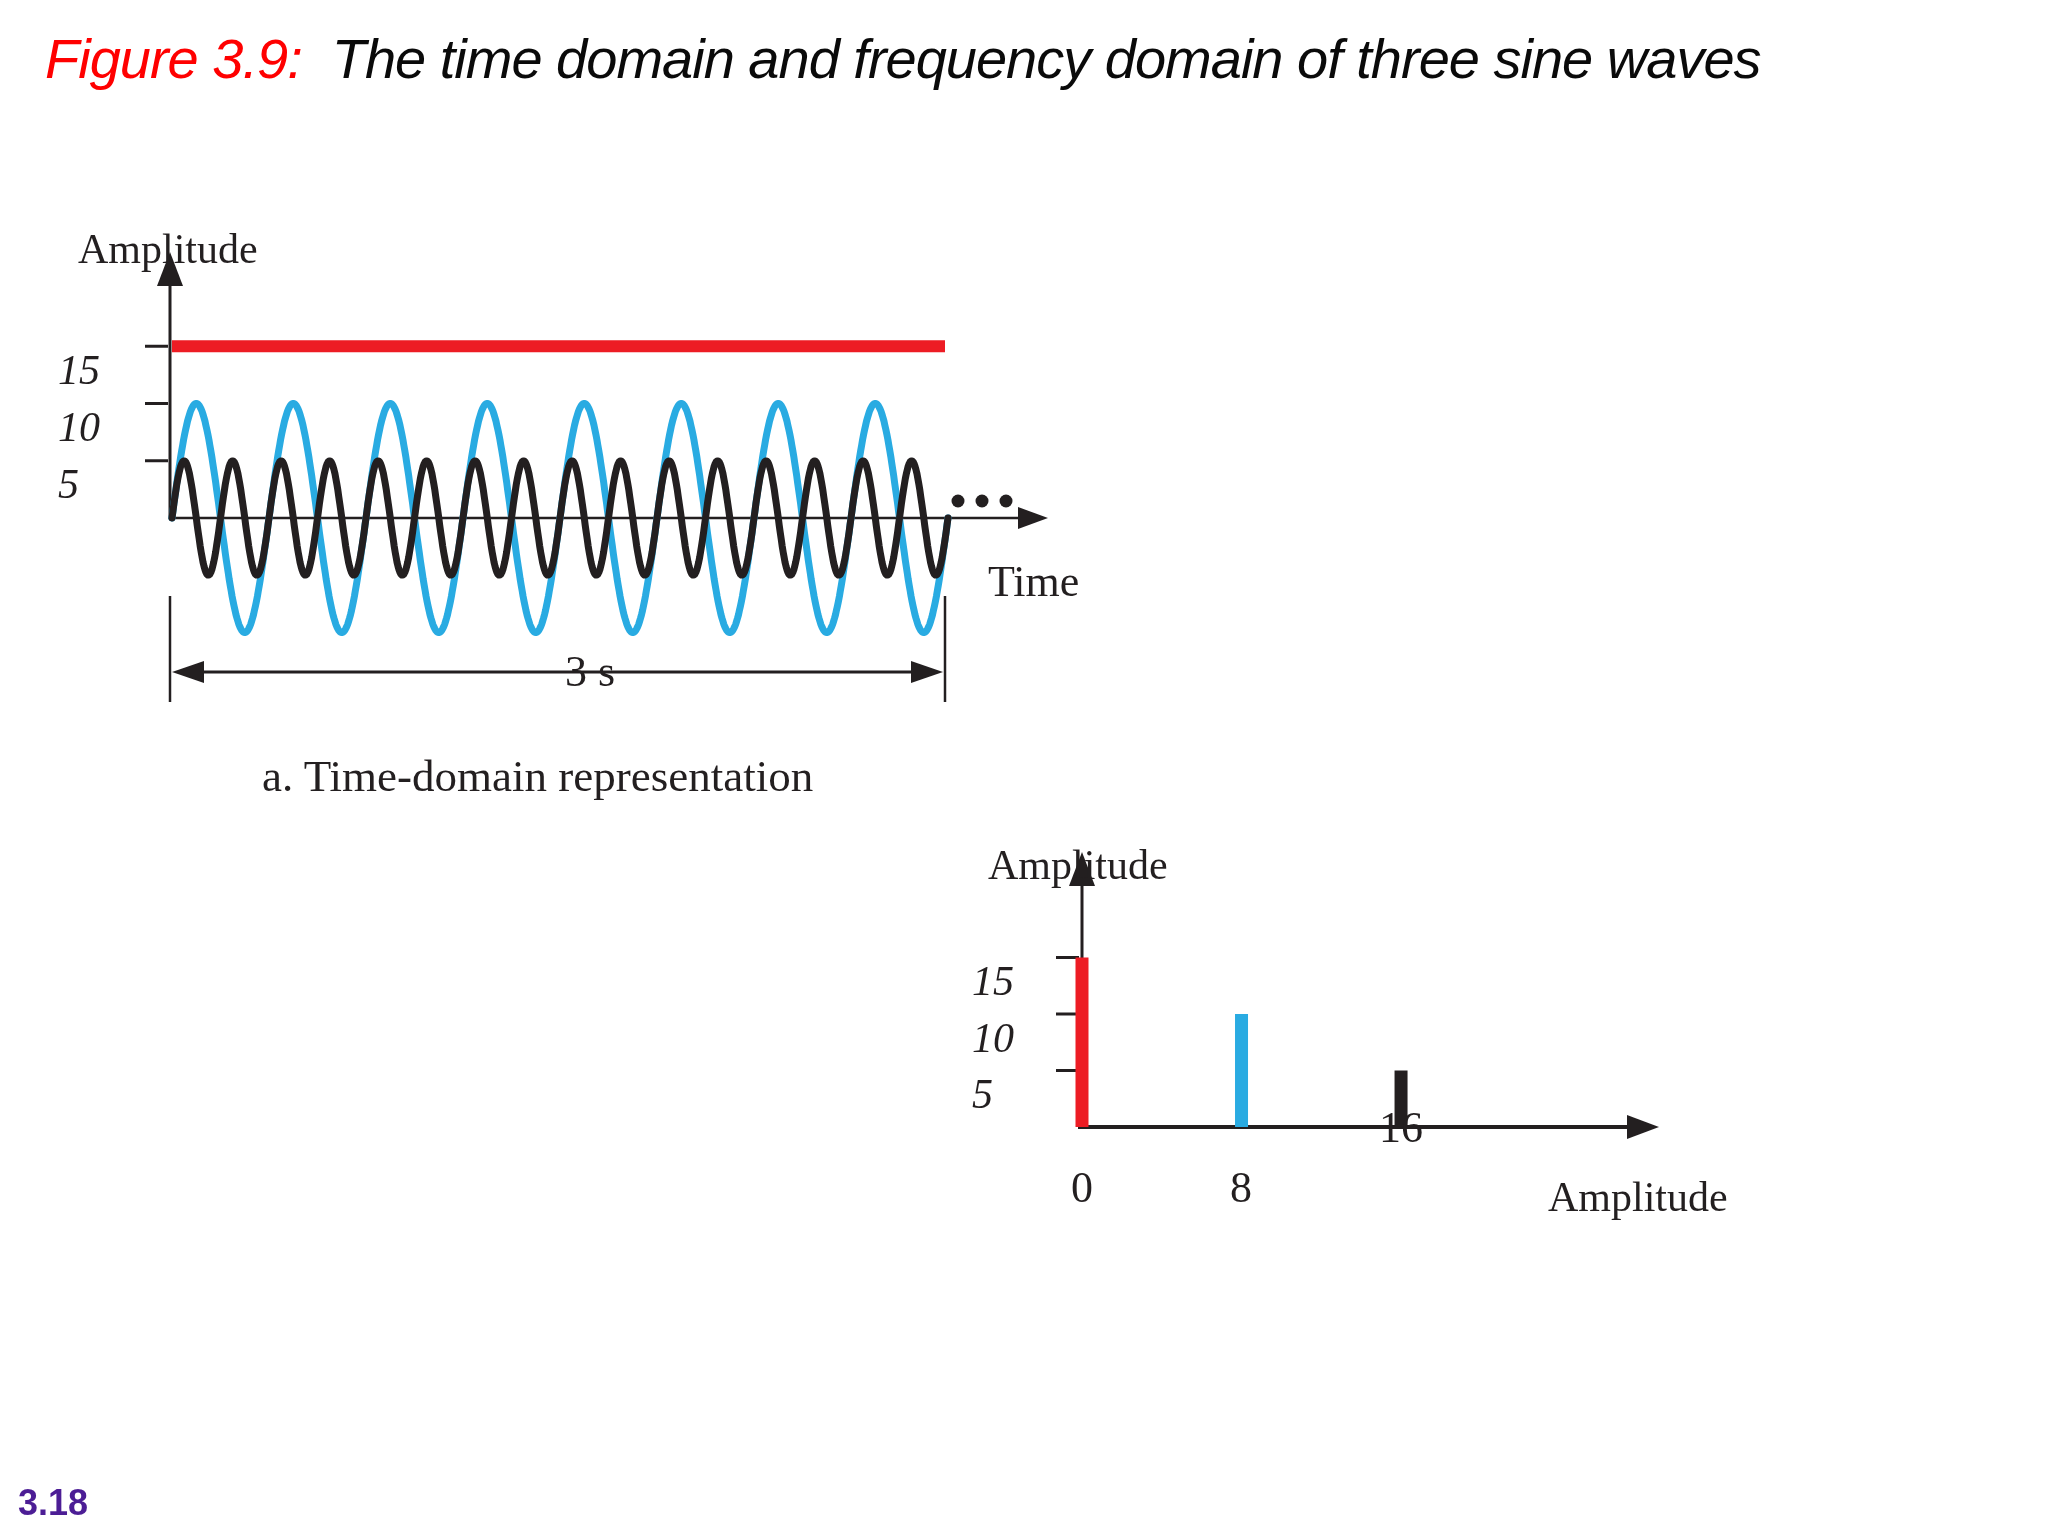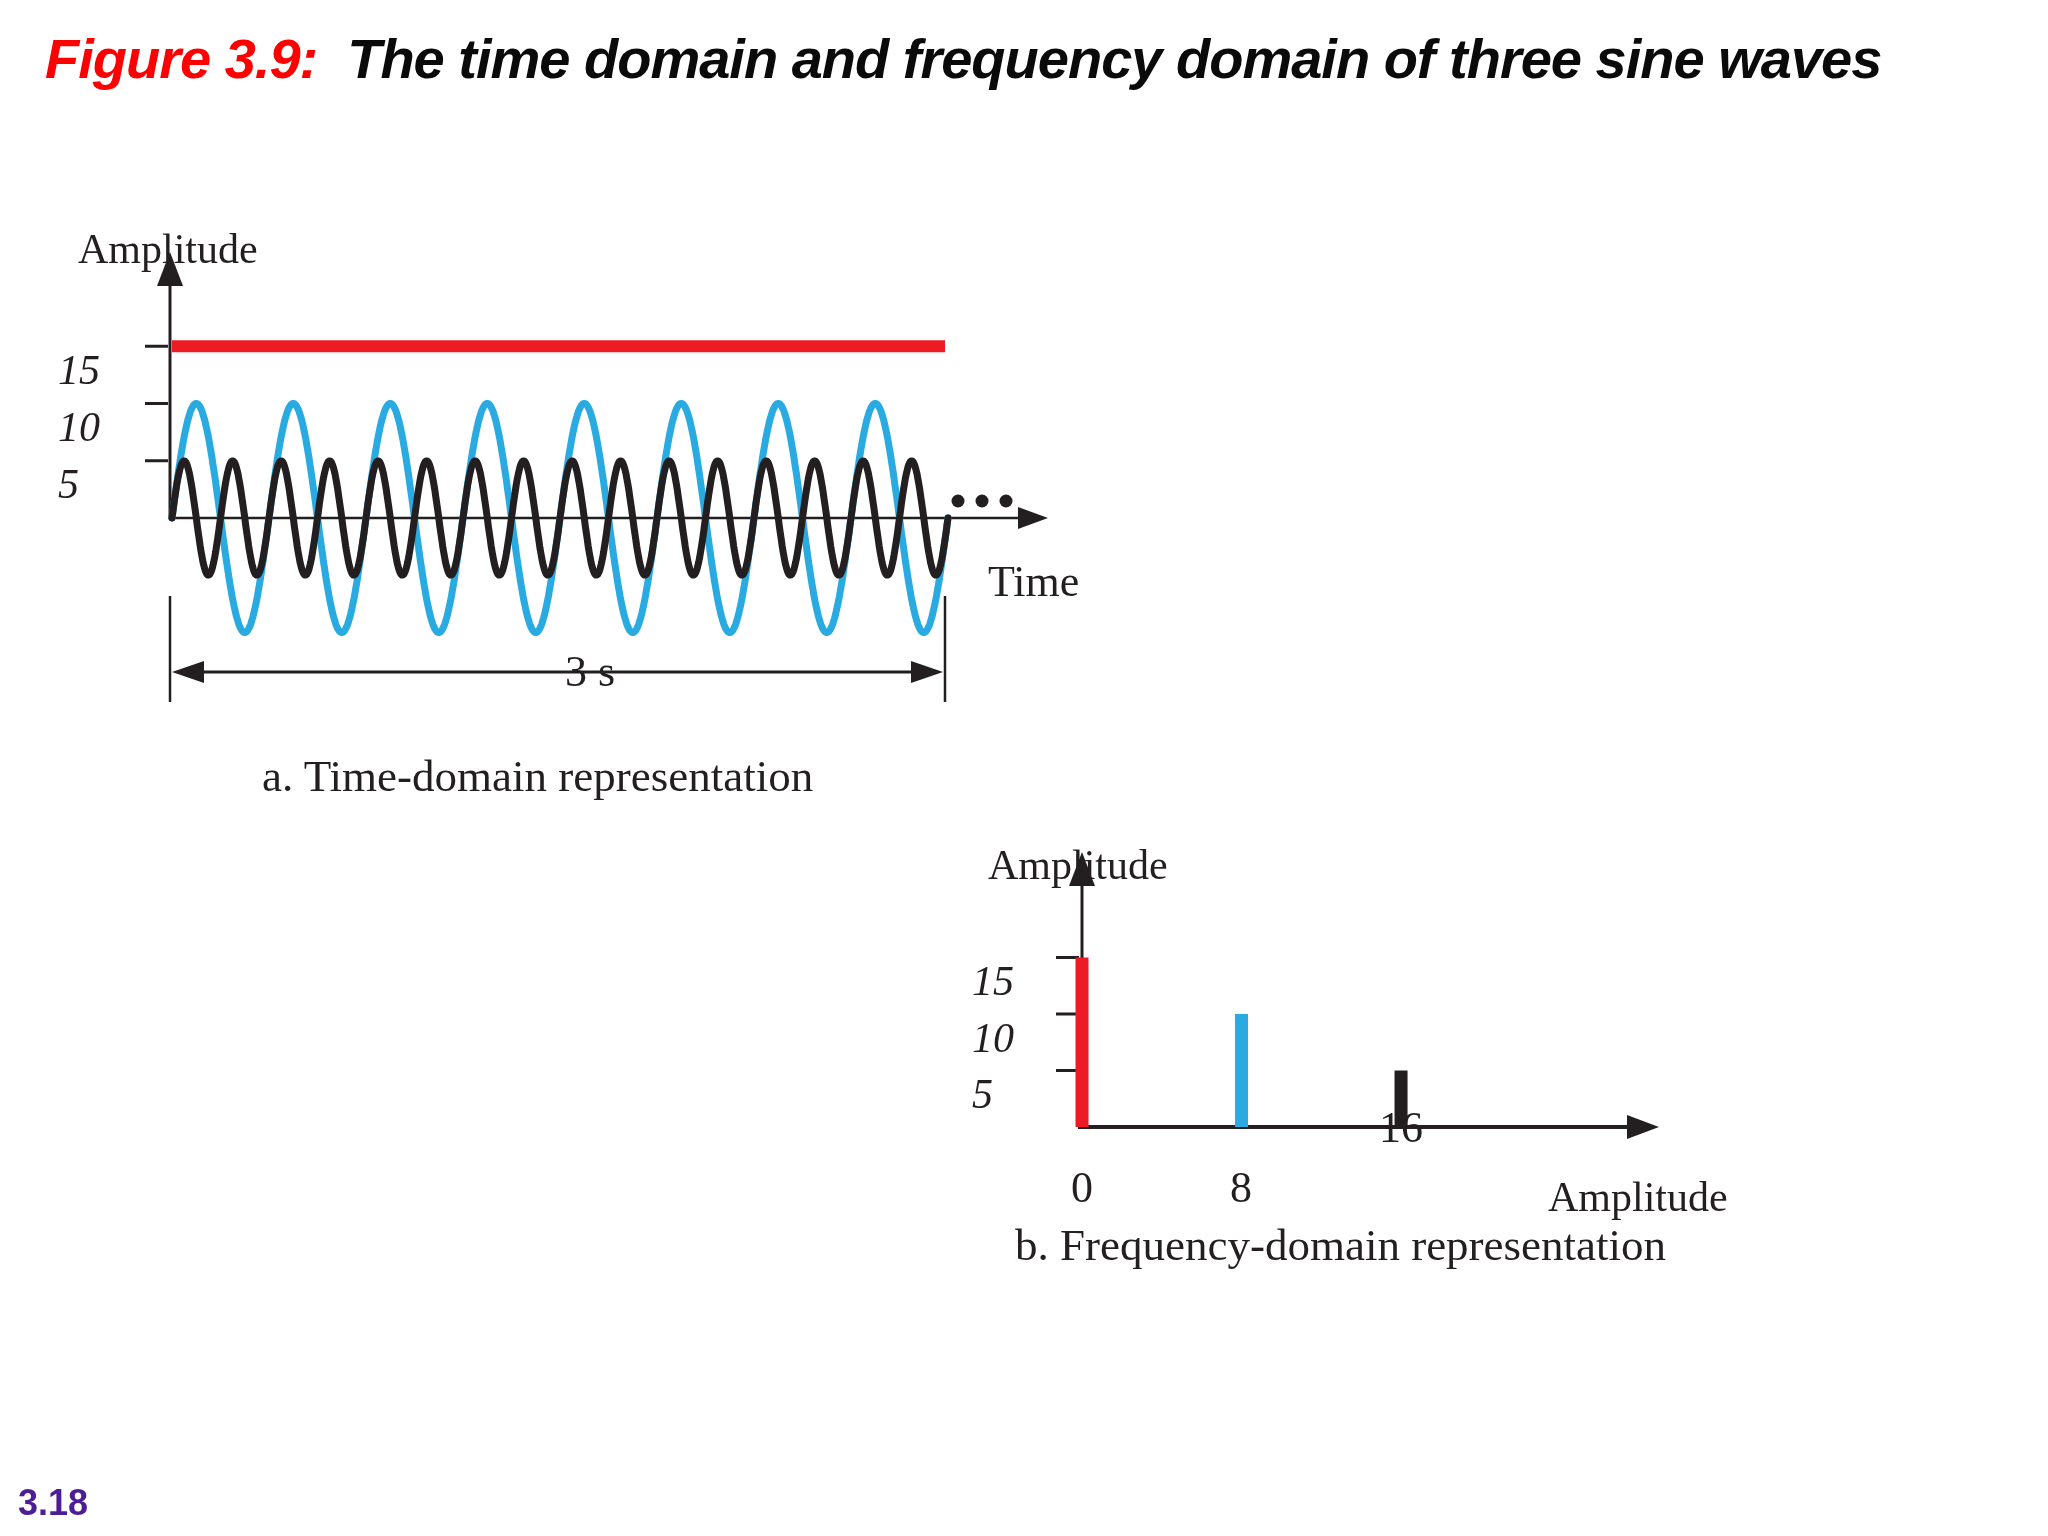--- a/index.html
+++ b/index.html
@@ -1,21 +1,21 @@
 <!DOCTYPE html>
 <html><head>
 <meta charset="utf-8">
 <style>
   html,body{margin:0;padding:0;background:#ffffff;}
   .slide{position:relative;width:2048px;height:1536px;background:#ffffff;overflow:hidden;
          font-family:"Liberation Serif","DejaVu Serif",serif;color:#231F20;}
   #fig-svg{position:absolute;left:0;top:0;}
   .title{position:absolute;left:45px;top:26px;white-space:nowrap;
          font-family:"Liberation Sans","DejaVu Sans",sans-serif;
-         font-weight:bold;font-style:italic;font-size:56px;line-height:66px;letter-spacing:-1px;}
+         font-weight:normal;font-style:italic;font-size:56px;line-height:66px;letter-spacing:-1px;}
   .title .t-prefix{color:#FF0000;margin-right:30px;}
   .title .t-main{color:#0a0a0a;}
   .lbl{position:absolute;white-space:nowrap;color:#231F20;margin-top:24px;}
   .serif42{font-size:42px;line-height:46px;}
   .serif44{font-size:44px;line-height:48px;}
   .serif45{font-size:45px;line-height:50px;}
   .ytick{width:72px;font-size:42px;line-height:46px;font-style:italic;}
   .xtick{width:80px;text-align:center;font-size:44px;line-height:48px;}
   .center{text-align:center;}
   .footer{position:absolute;left:18px;top:1482px;
@@ -71,16 +71,15 @@
   <div class="lbl serif45" style="left:262px;top:727px;">a. Time-domain representation</div>
 
   <div class="lbl serif42" style="left:988px;top:818px;">Amplitude</div>
   <div class="lbl ytick" style="left:972px;top:934px;">15</div>
   <div class="lbl ytick" style="left:972px;top:991px;">10</div>
   <div class="lbl ytick" style="left:972px;top:1047px;">5</div>
   <div class="lbl xtick" style="left:1042px;top:1140px;">0</div>
   <div class="lbl xtick" style="left:1201px;top:1140px;">8</div>
   <div class="lbl xtick" style="left:1361px;top:1080px;">16</div>
   <div class="lbl serif42" style="left:1548px;top:1150px;">Amplitude</div>
-  <div class="lbl serif45" style="left:1015px;top:1196px;">b. Frequency-domain representation</div>
 
   <div class="footer">3.18</div>
 </div>
 
 </body></html>

